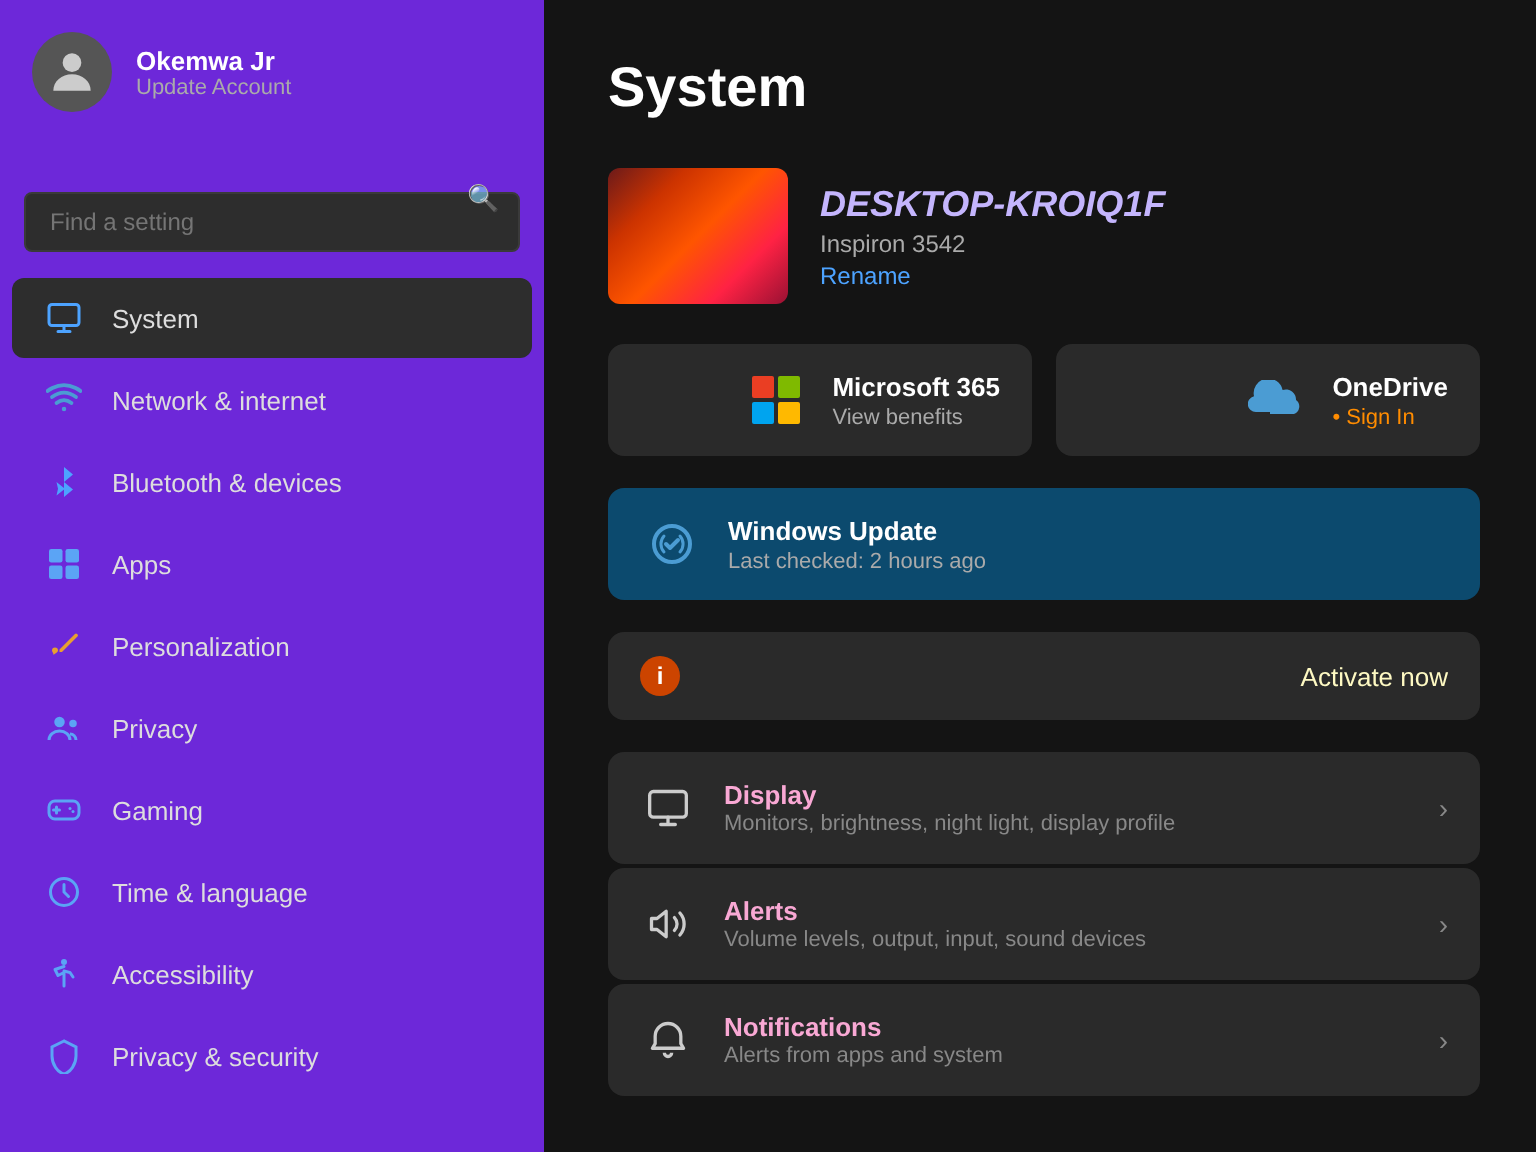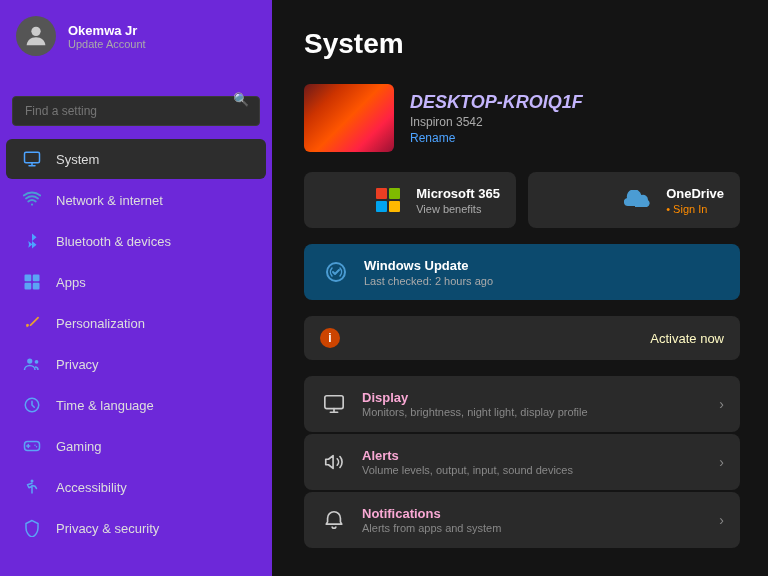--- a/index.html
+++ b/index.html
@@ -444,37 +444,37 @@
           <circle cx="18" cy="9" r="2.5" fill="#5ba4f5"></circle>
           <path d="M20 20c0-2.2-1.8-4-4-4" stroke="#5ba4f5" stroke-width="2" fill="none"></path>
         </svg>
       </div>
       <span>Privacy</span>
     </div>
 
     <div class="nav-item">
       <div class="nav-icon">
         <svg width="18" height="18" viewBox="0 0 24 24" fill="none">
-          <circle cx="12" cy="12" r="9" stroke="#5ba4f5" stroke-width="2"></circle>
-          <path d="M12 7v5l3 3" stroke="#5ba4f5" stroke-width="2" stroke-linecap="round"></path>
-        </svg>
-      </div>
-      <span>Time &amp; language</span>
-    </div>
-
-    <div class="nav-item">
-      <div class="nav-icon">
-        <svg width="18" height="18" viewBox="0 0 24 24" fill="none">
           <rect x="2" y="6" width="20" height="12" rx="4" stroke="#5ba4f5" stroke-width="2"></rect>
           <path d="M7 10v4M9 12H5" stroke="#5ba4f5" stroke-width="2" stroke-linecap="round"></path>
           <circle cx="16" cy="11" r="1" fill="#5ba4f5"></circle>
           <circle cx="18" cy="13" r="1" fill="#5ba4f5"></circle>
         </svg>
       </div>
       <span>Gaming</span>
+    </div>
+
+    <div class="nav-item">
+      <div class="nav-icon">
+        <svg width="18" height="18" viewBox="0 0 24 24" fill="none">
+          <circle cx="12" cy="12" r="9" stroke="#5ba4f5" stroke-width="2"></circle>
+          <path d="M12 7v5l3 3" stroke="#5ba4f5" stroke-width="2" stroke-linecap="round"></path>
+        </svg>
+      </div>
+      <span>Time &amp; language</span>
     </div>
 
     <div class="nav-item">
       <div class="nav-icon">
         <svg width="18" height="18" viewBox="0 0 24 24" fill="none">
           <circle cx="12" cy="4" r="2" fill="#5ba4f5"></circle>
           <path d="M12 7l-6 2 2 4 4-2v9" stroke="#5ba4f5" stroke-width="2" stroke-linecap="round" stroke-linejoin="round" fill="none"></path>
           <path d="M12 10l4 1 2 3" stroke="#5ba4f5" stroke-width="2" stroke-linecap="round" fill="none"></path>
         </svg>
       </div>

